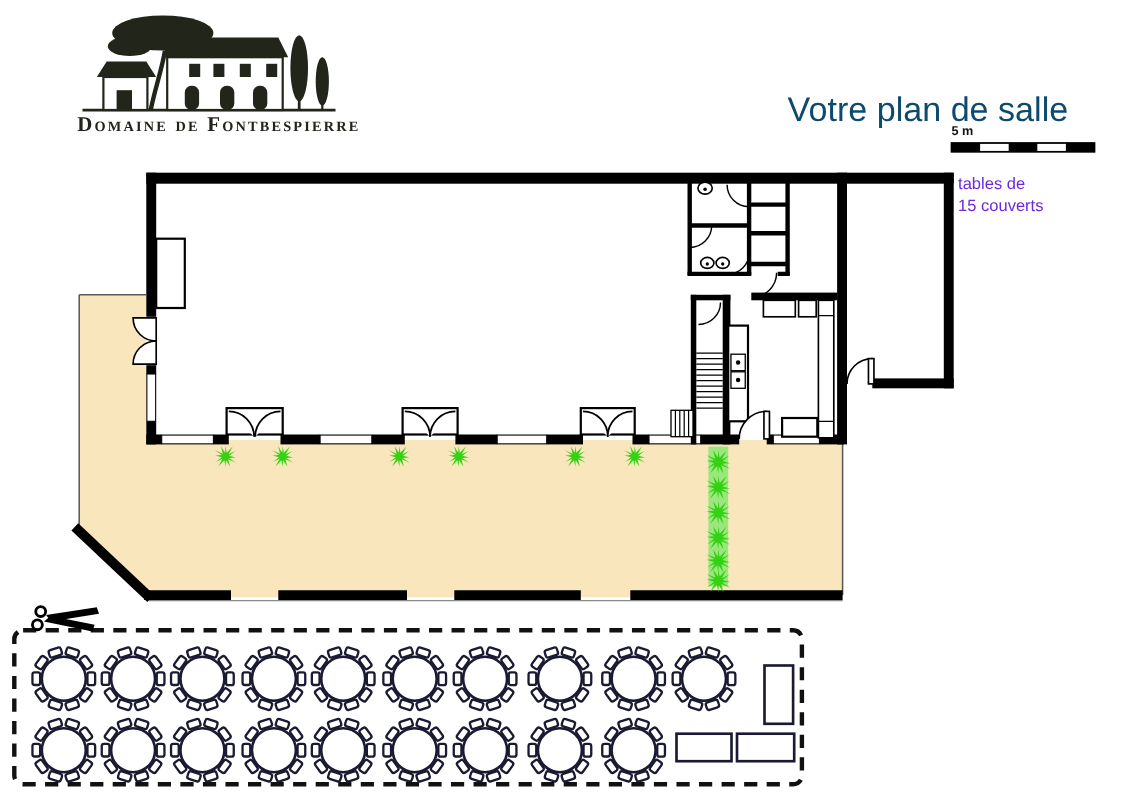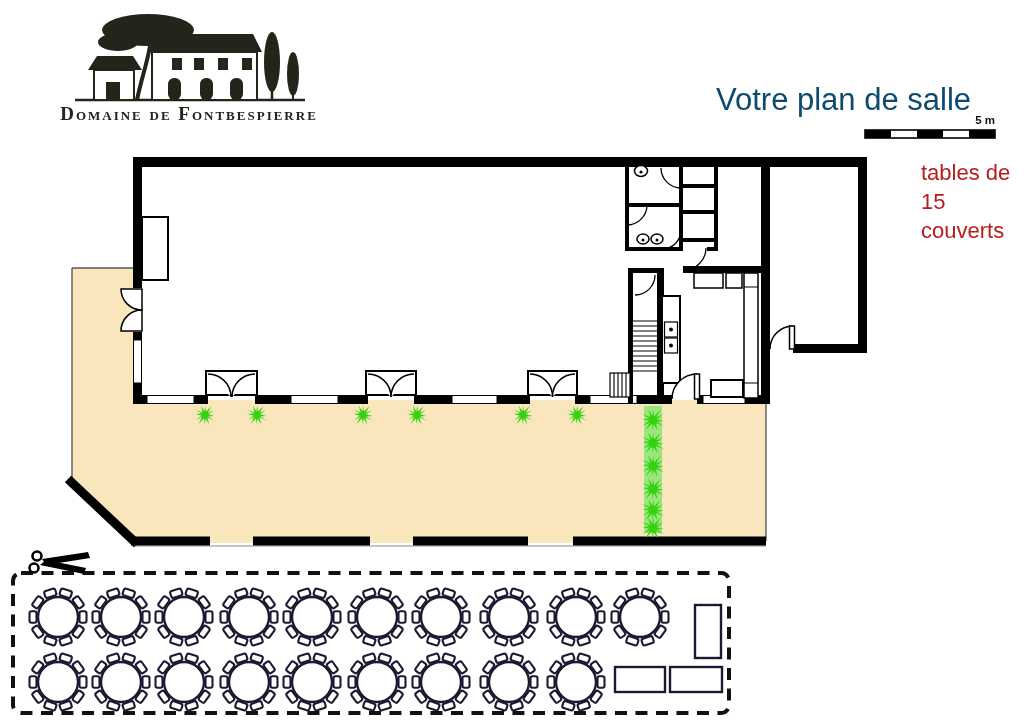--- a/index.html
+++ b/index.html
@@ -1,27 +1,27 @@
 <!DOCTYPE html>
 <html><head>
 <meta charset="utf-8">
 <style>
   html,body{margin:0;padding:0;background:#fff;}
   body{width:1024px;height:724px;position:relative;overflow:hidden;
        font-family:"Liberation Sans", sans-serif;color:#000;}
   #plan-svg{position:absolute;left:0;top:0;}
   .abs{position:absolute;}
-  .logo-text{left:24px;top:103px;width:330px;text-align:center;
+  .logo-text{left:34px;top:103px;width:330px;text-align:center;
      font-family:"Liberation Serif", serif;font-variant:small-caps;
      font-size:19px;font-weight:600;letter-spacing:2px;color:#20241b;}
   .main-title{left:716px;top:82px;width:300px;font-size:31px;font-weight:500;
      letter-spacing:0px;color:#0c4a6e;}
-  .scale-label{left:865px;top:114px;width:130px;text-align:right;
+  .scale-label{left:865px;top:114px;width:130px;text-align:left;
      font-size:11.5px;font-weight:700;color:#111;}
-  .legend-note{left:921px;top:158px;font-size:22px;line-height:1.32;color:#b91c1c;}
+  .legend-note{left:871px;top:158px;font-size:15px;line-height:1.32;color:#6d28d9;}
 </style>
 </head>
 <body>
 
 <svg id="plan-svg" width="1024" height="724" viewBox="0 0 1024 724">
 
   <g fill="#21251a" stroke="none">
     <path d="M75,100 H305" stroke="#21251a" stroke-width="2.5" fill="none"></path>
 
     <rect x="94" y="70" width="40" height="30" fill="#fff" stroke="#21251a" stroke-width="2"></rect>

